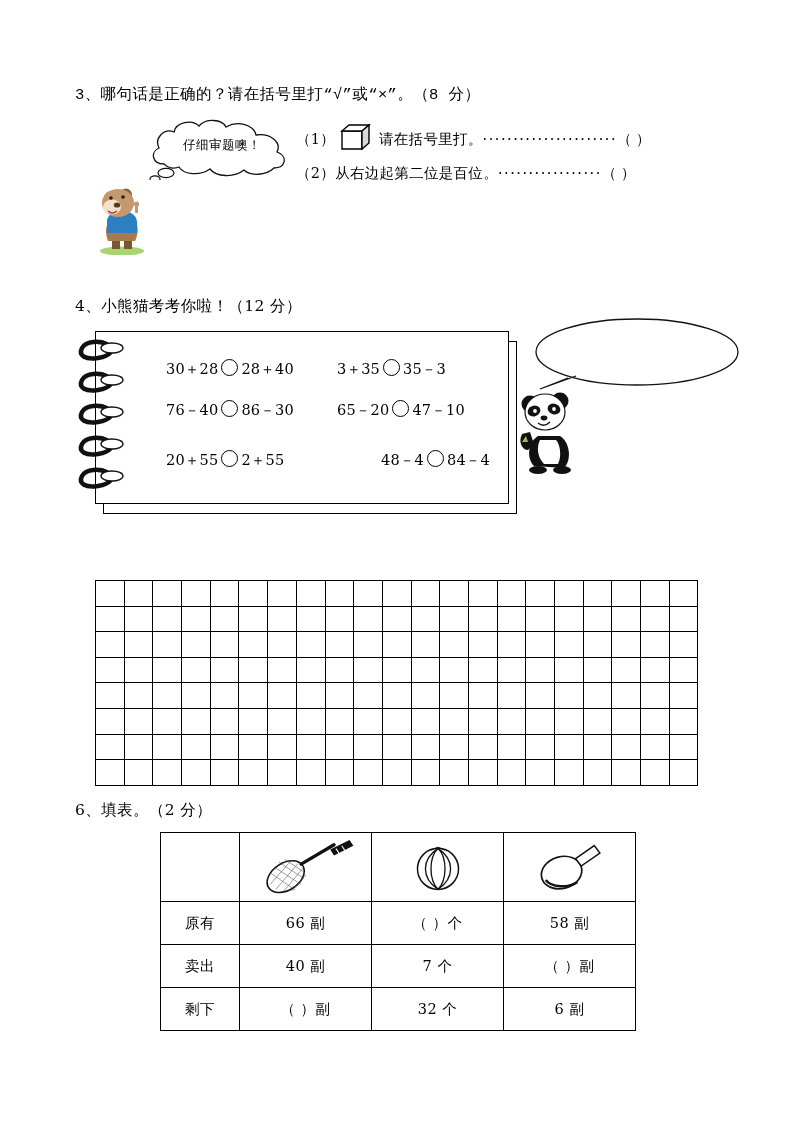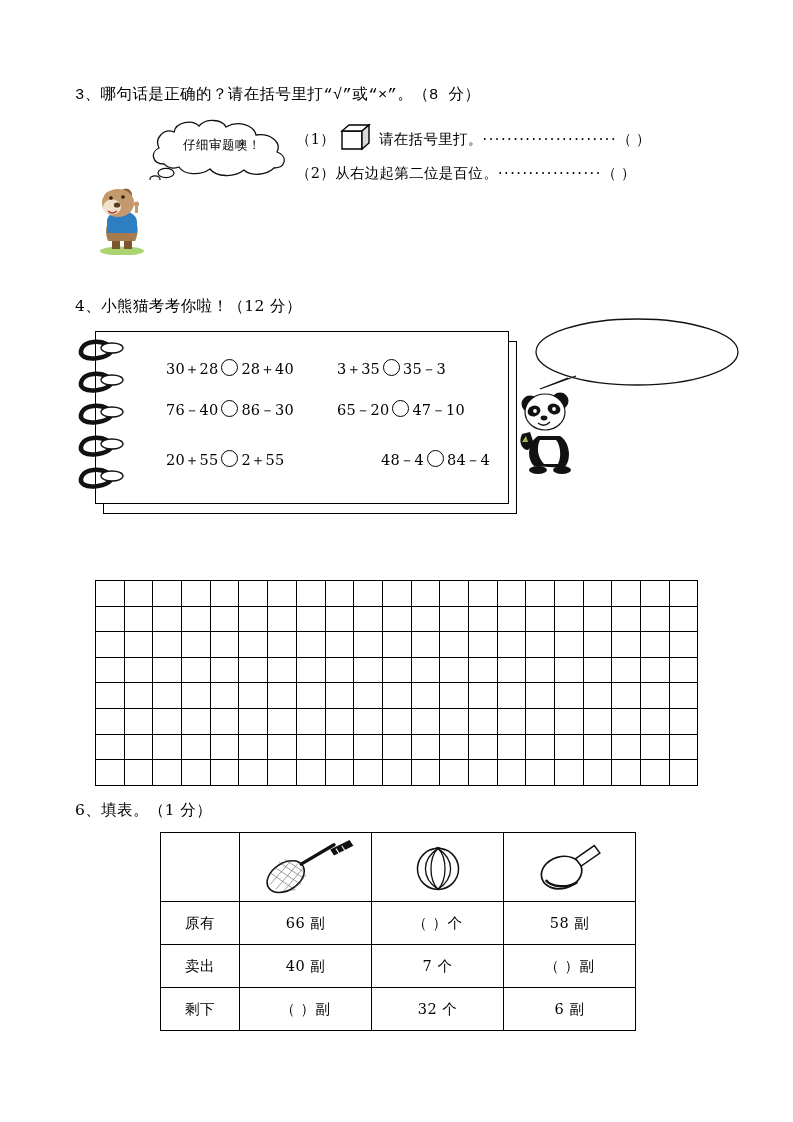--- a/index.html
+++ b/index.html
@@ -461,21 +461,21 @@
       <div class="cell"></div>
       <div class="cell"></div>
       <div class="cell"></div>
       <div class="cell"></div>
       <div class="cell"></div>
       <div class="cell"></div>
       <div class="cell"></div>
       <div class="cell"></div>
     </div>
 
-  <div class="qhead" id="q6-head">6、填表。（1 分）</div>
+  <div class="qhead" id="q6-head">6、填表。（2 分）</div>
 
   <table id="fill-table">
     <tbody>
       <tr class="pic-row">
         <td class="lbl"></td>
         <td class="val pic-cell">
           <svg viewBox="0 0 110 60" width="108" height="58">
             <ellipse cx="34" cy="40" rx="21" ry="14" transform="rotate(-33 34 40)" fill="#fff" stroke="#111" stroke-width="1.6"></ellipse>
             <g stroke="#555" stroke-width="0.7" opacity="0.85">
               <line x1="18" y1="36" x2="44" y2="54"></line>

